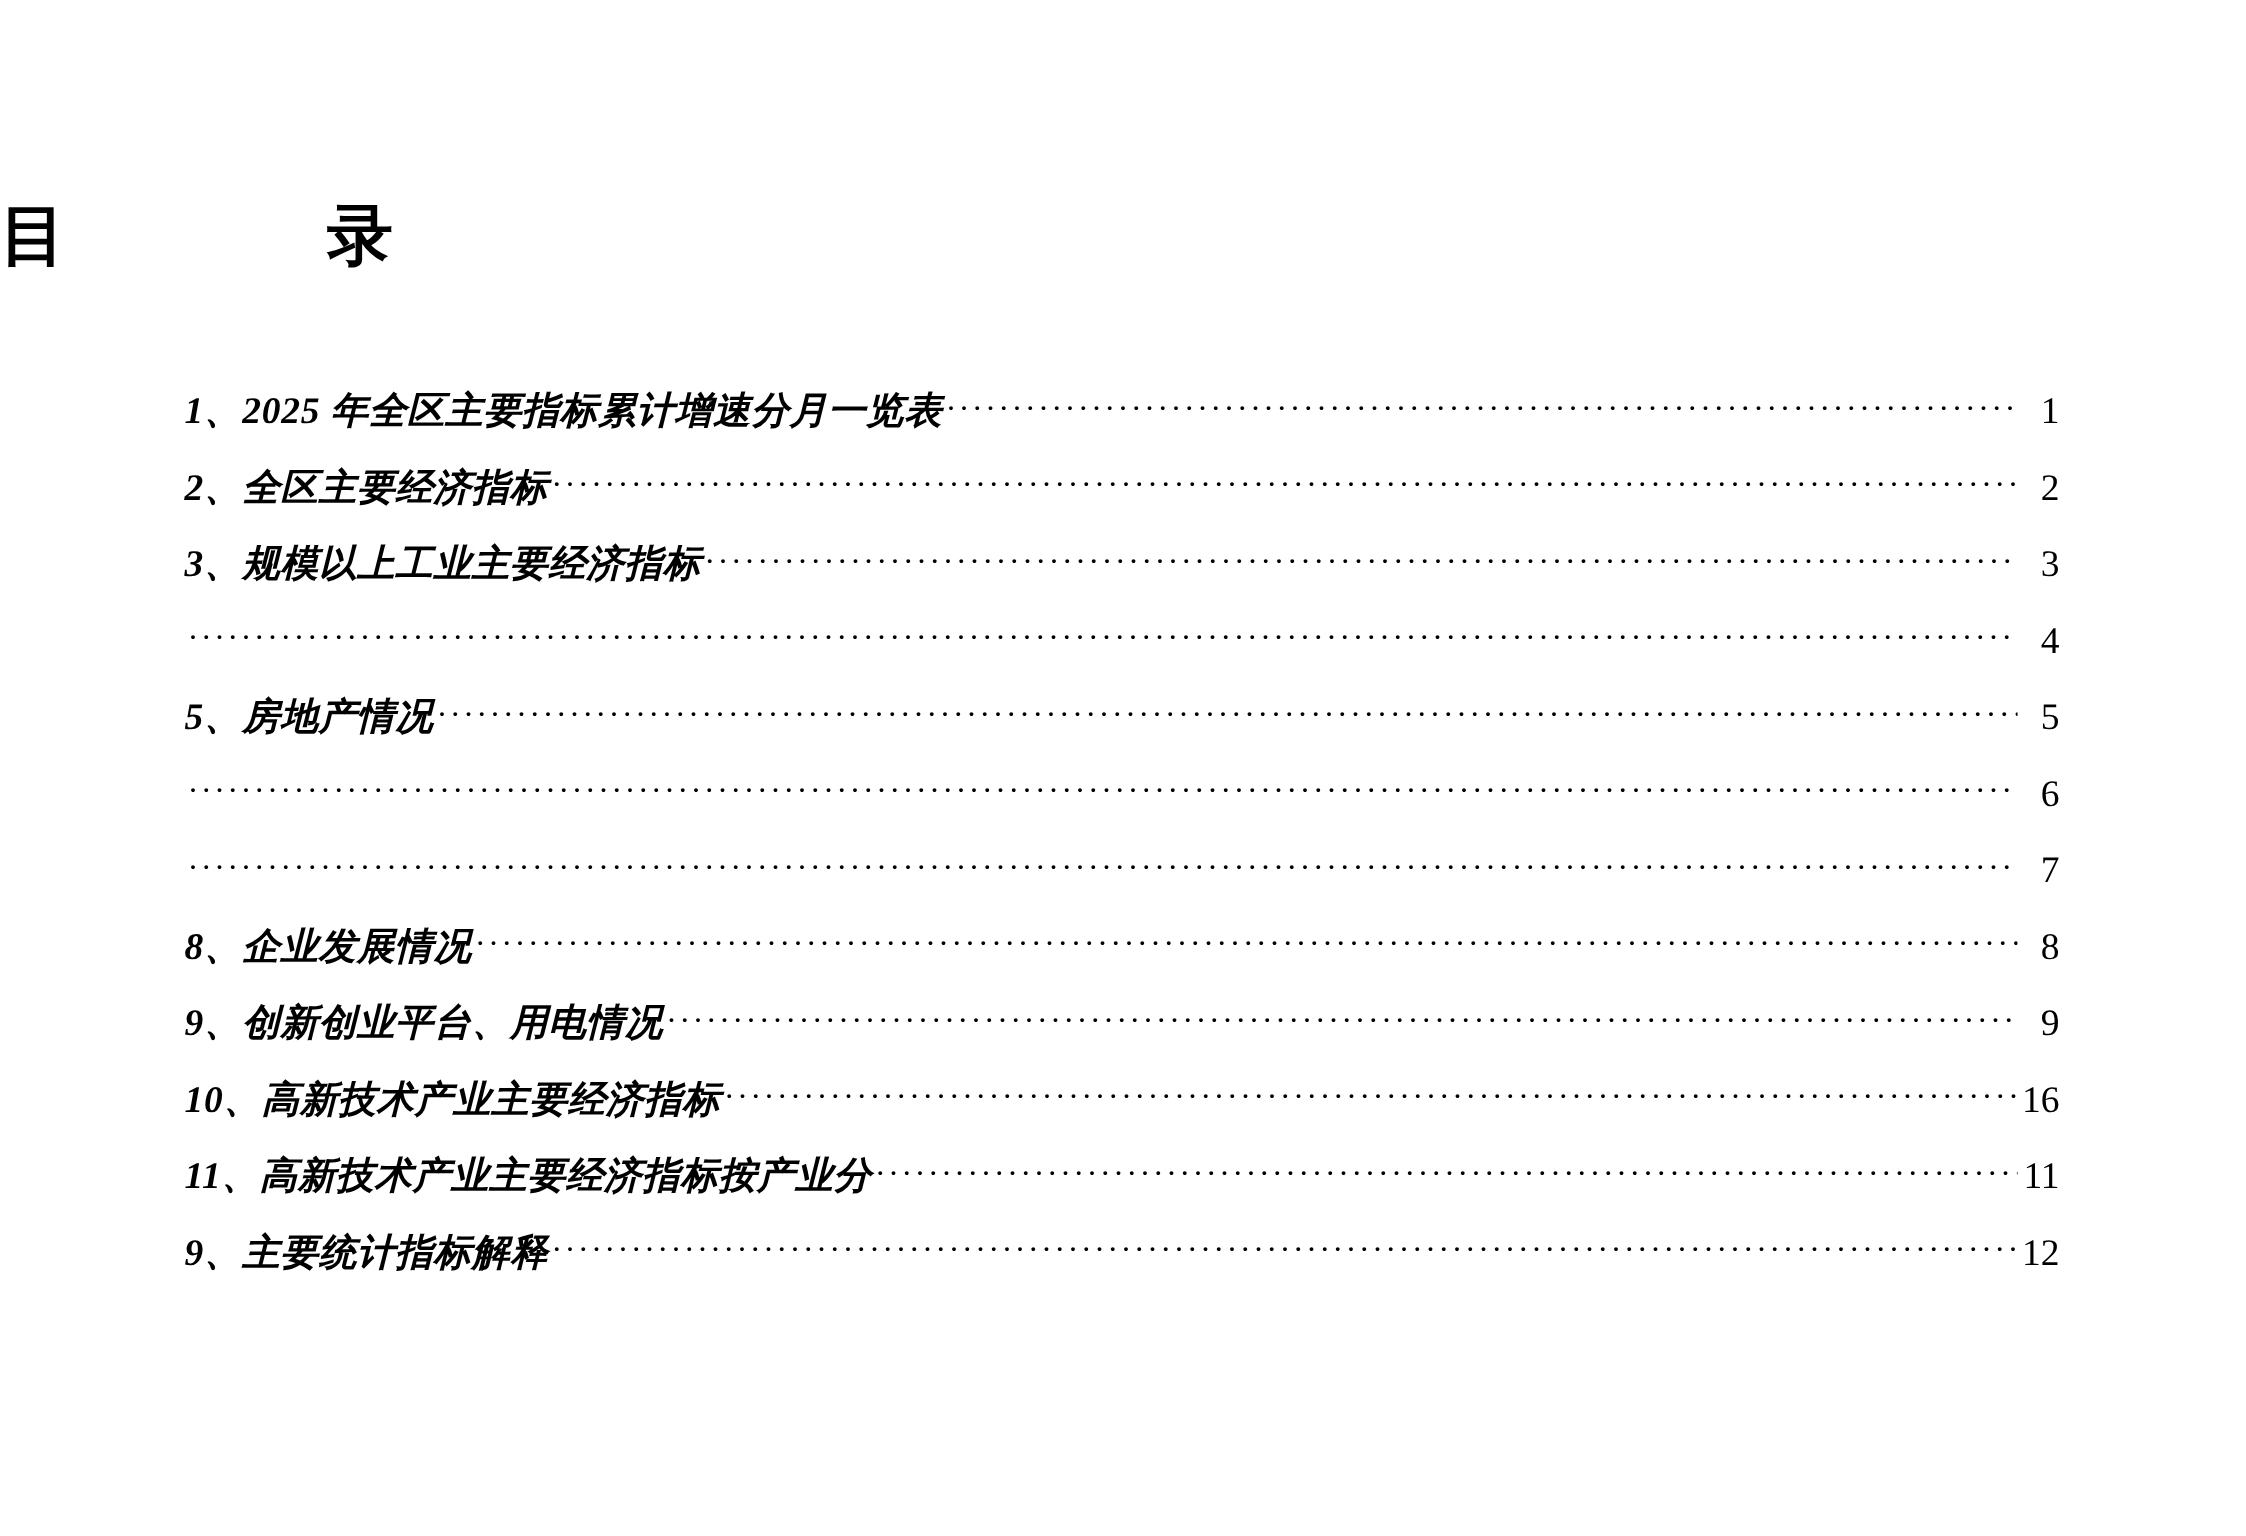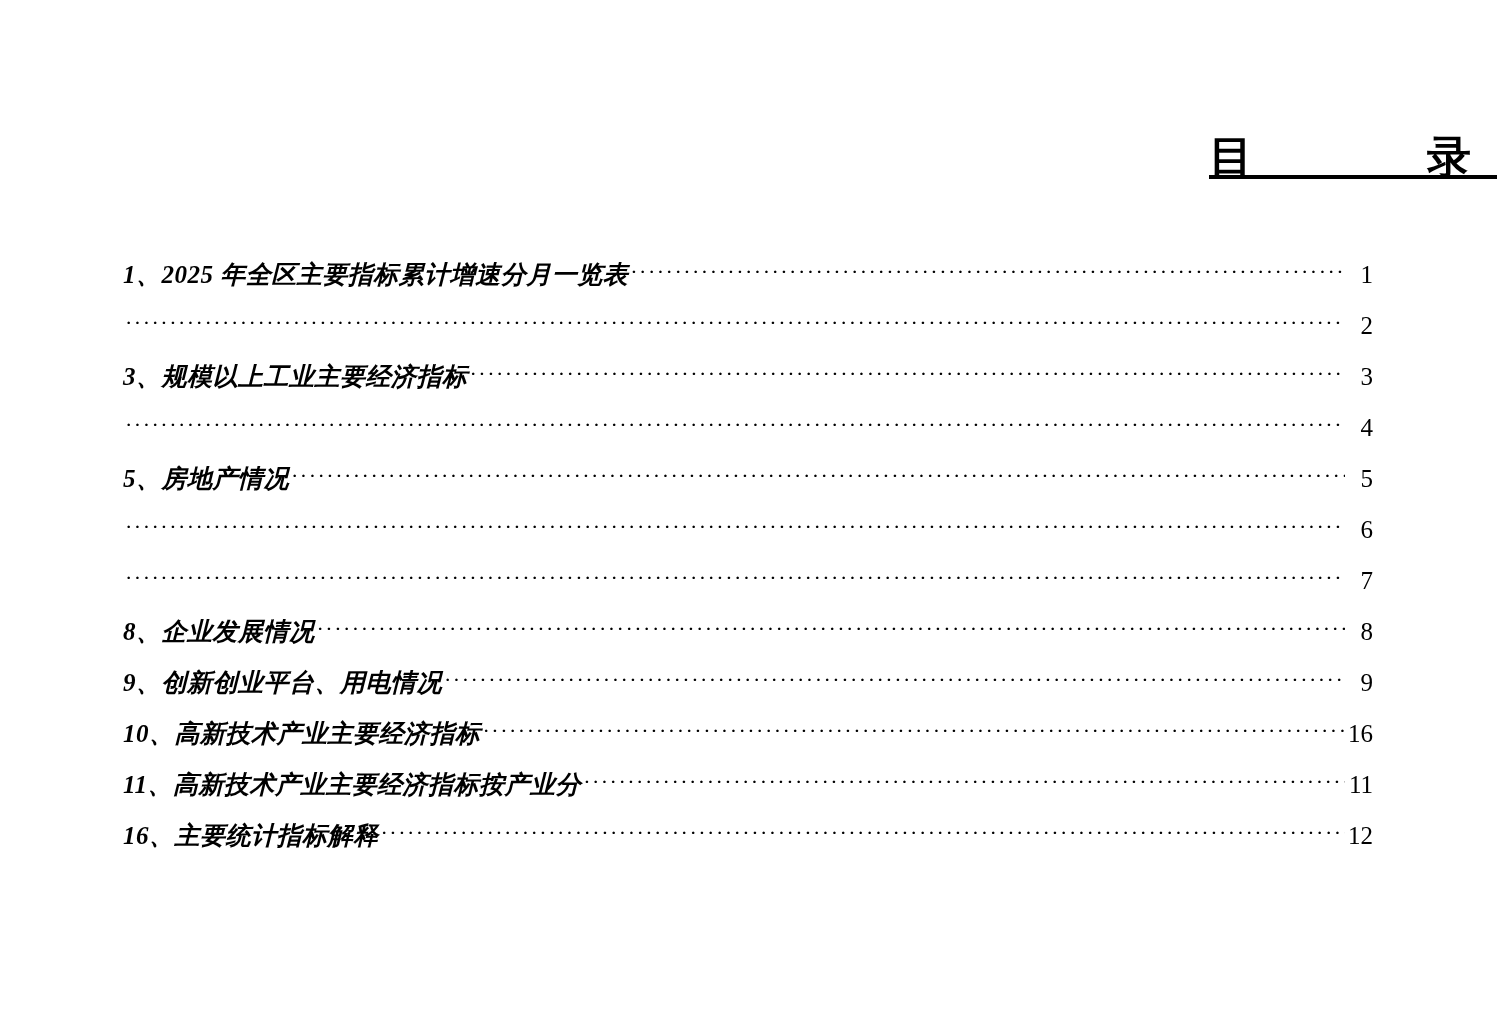--- a/index.html
+++ b/index.html
@@ -16,30 +16,29 @@
     overflow: hidden;
   }
   .page {
     width: 1497px;
     height: 1024px;
     box-sizing: border-box;
     padding: 0;
     position: relative;
   }
   .toc-title {
-    text-align: right;
+    text-align: left;
     font-family: "Liberation Serif", serif;
     font-weight: bold;
     font-size: 44px;
     letter-spacing: 26px;
     margin-top: 128px;
     margin-bottom: 0;
     color: #000;
     white-space: pre;
-    text-decoration: underline;
   }
   .toc-list {
     margin: 0;
     padding: 0;
     list-style: none;
     width: 1250px;
     margin-left: 123px;
     margin-top: 62px;
   }
   .toc-item {
@@ -86,20 +85,21 @@
 
   <ul class="toc-list">
 
     <li class="toc-item">
       <span class="toc-label">1、2025 年全区主要指标累计增速分月一览表</span>
       <span class="toc-dots">······································································································································································································</span>
       <span class="toc-page">1</span>
     </li>
 
     <li class="toc-item">
+      <span class="toc-label">2、全区主要经济指标</span>
       <span class="toc-dots">······································································································································································································</span>
       <span class="toc-page">2</span>
     </li>
 
     <li class="toc-item">
       <span class="toc-label">3、规模以上工业主要经济指标</span>
       <span class="toc-dots">······································································································································································································</span>
       <span class="toc-page">3</span>
     </li>
 
@@ -142,19 +142,19 @@
       <span class="toc-page">16</span>
     </li>
 
     <li class="toc-item">
       <span class="toc-label">11、高新技术产业主要经济指标按产业分</span>
       <span class="toc-dots">······································································································································································································</span>
       <span class="toc-page">11</span>
     </li>
 
     <li class="toc-item">
-      <span class="toc-label">16、主要统计指标解释</span>
+      <span class="toc-label">9、主要统计指标解释</span>
       <span class="toc-dots">······································································································································································································</span>
       <span class="toc-page">12</span>
     </li>
 
   </ul>
 </div>
 
 </body></html>

